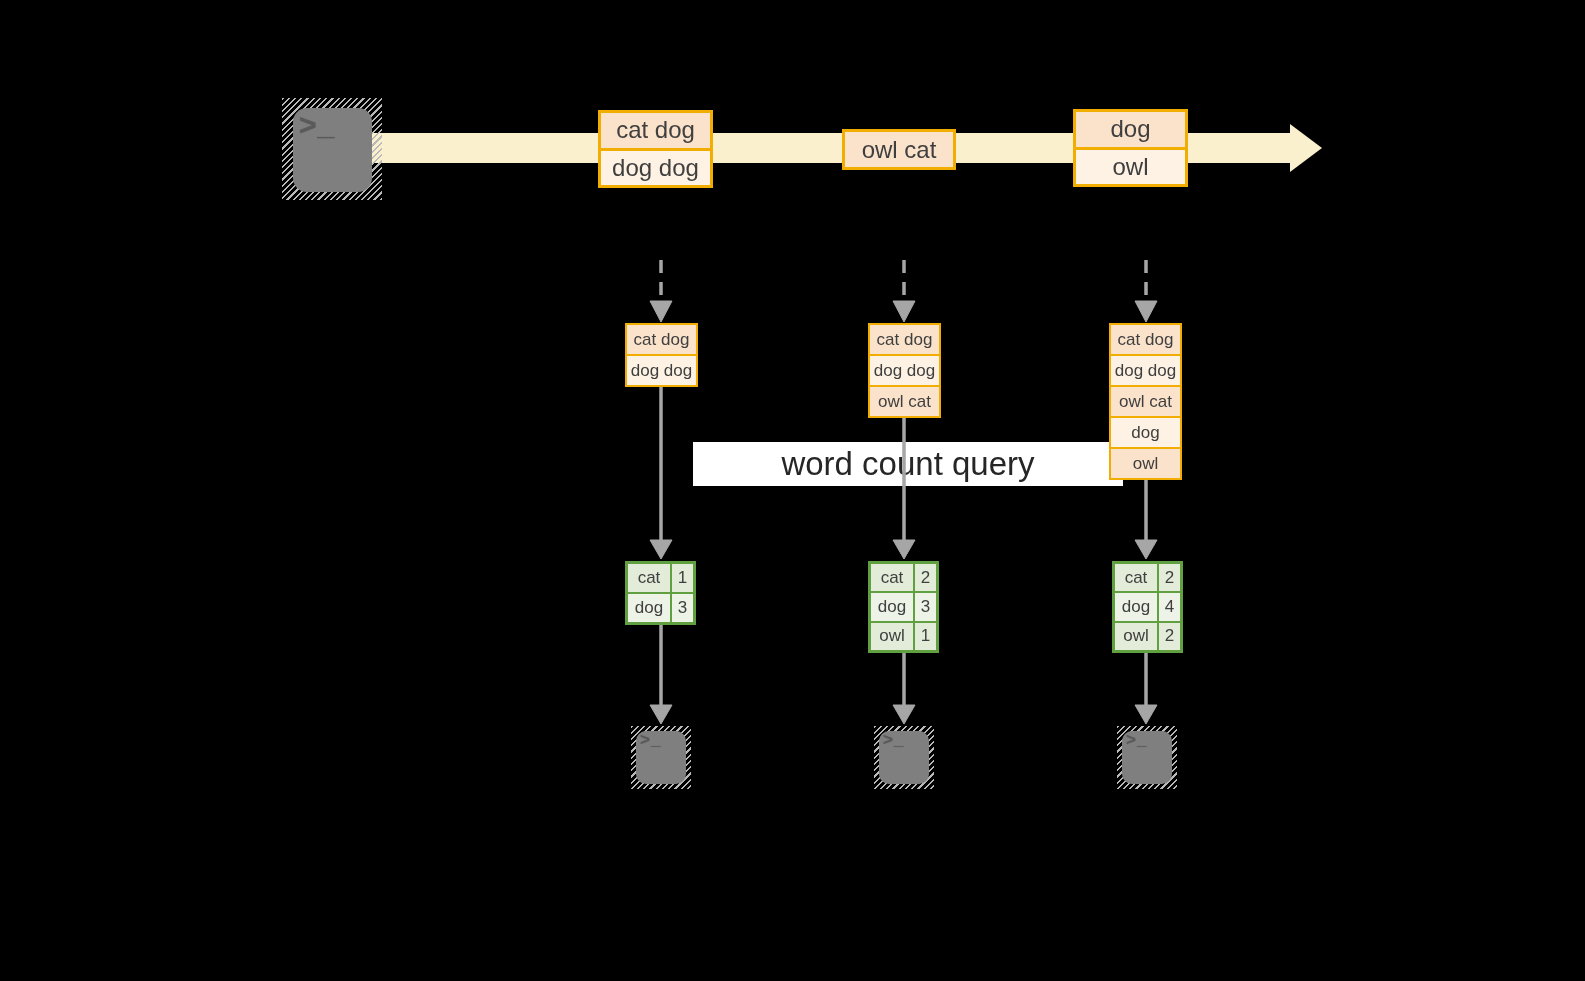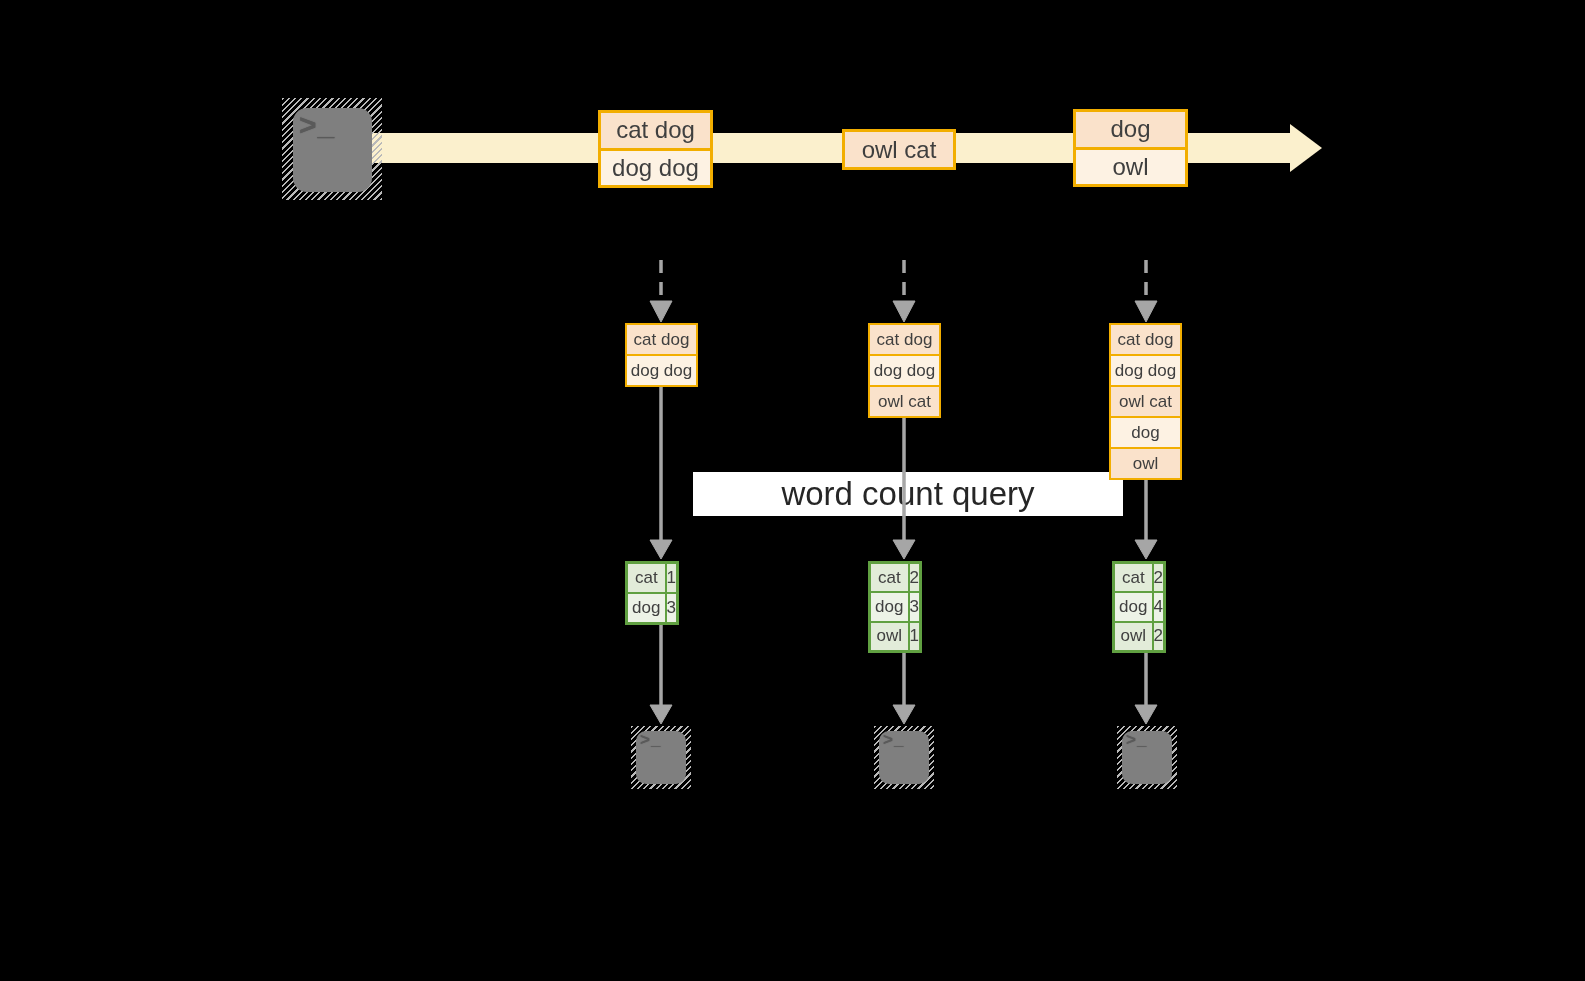--- a/index.html
+++ b/index.html
@@ -36,26 +36,26 @@
   .obox.small{border-width:2px;gap:2px;}
   .obox.small .row{font-size:17px;}
   .b1{left:598px;top:110px;width:115px;height:78px;}
   .b2{left:842px;top:129px;width:114px;height:41px;}
   .b3{left:1073px;top:109px;width:115px;height:78px;}
   .st1{left:625px;top:323px;width:73px;height:64px;}
   .st2{left:868px;top:323px;width:73px;height:95px;}
   .st3{left:1109px;top:323px;width:73px;height:157px;}
 
   
-  .query{position:absolute;left:693px;top:472px;width:430px;height:44px;background:#ffffff;z-index:2;
+  .query{position:absolute;left:693px;top:442px;width:430px;height:44px;background:#ffffff;z-index:2;
          display:flex;align-items:center;justify-content:center;color:#262626;font-size:33px;}
 
   
   .gtable{position:absolute;z-index:4;display:flex;flex-direction:column;
-          border:3px solid #60a041;background:#60a041;gap:2px;box-sizing:border-box;width:54px;top:561px;}
+          border:3px solid #60a041;background:#60a041;gap:2px;box-sizing:border-box;width:71px;top:561px;}
   .gtable .grow{flex:1;display:flex;gap:2px;}
   .gtable .cell{display:flex;align-items:center;justify-content:center;color:#404040;font-size:17px;}
   .gtable .word{width:42px;}
   .gtable .count{flex:1;}
   .gtable .grow:nth-child(odd) .cell{background:#e2ecd9;}
   .gtable .grow:nth-child(even) .cell{background:#edf3e7;}
   .g1{left:625px;height:64px;}
   .g2{left:868px;height:92px;}
   .g3{left:1112px;height:92px;}
 

